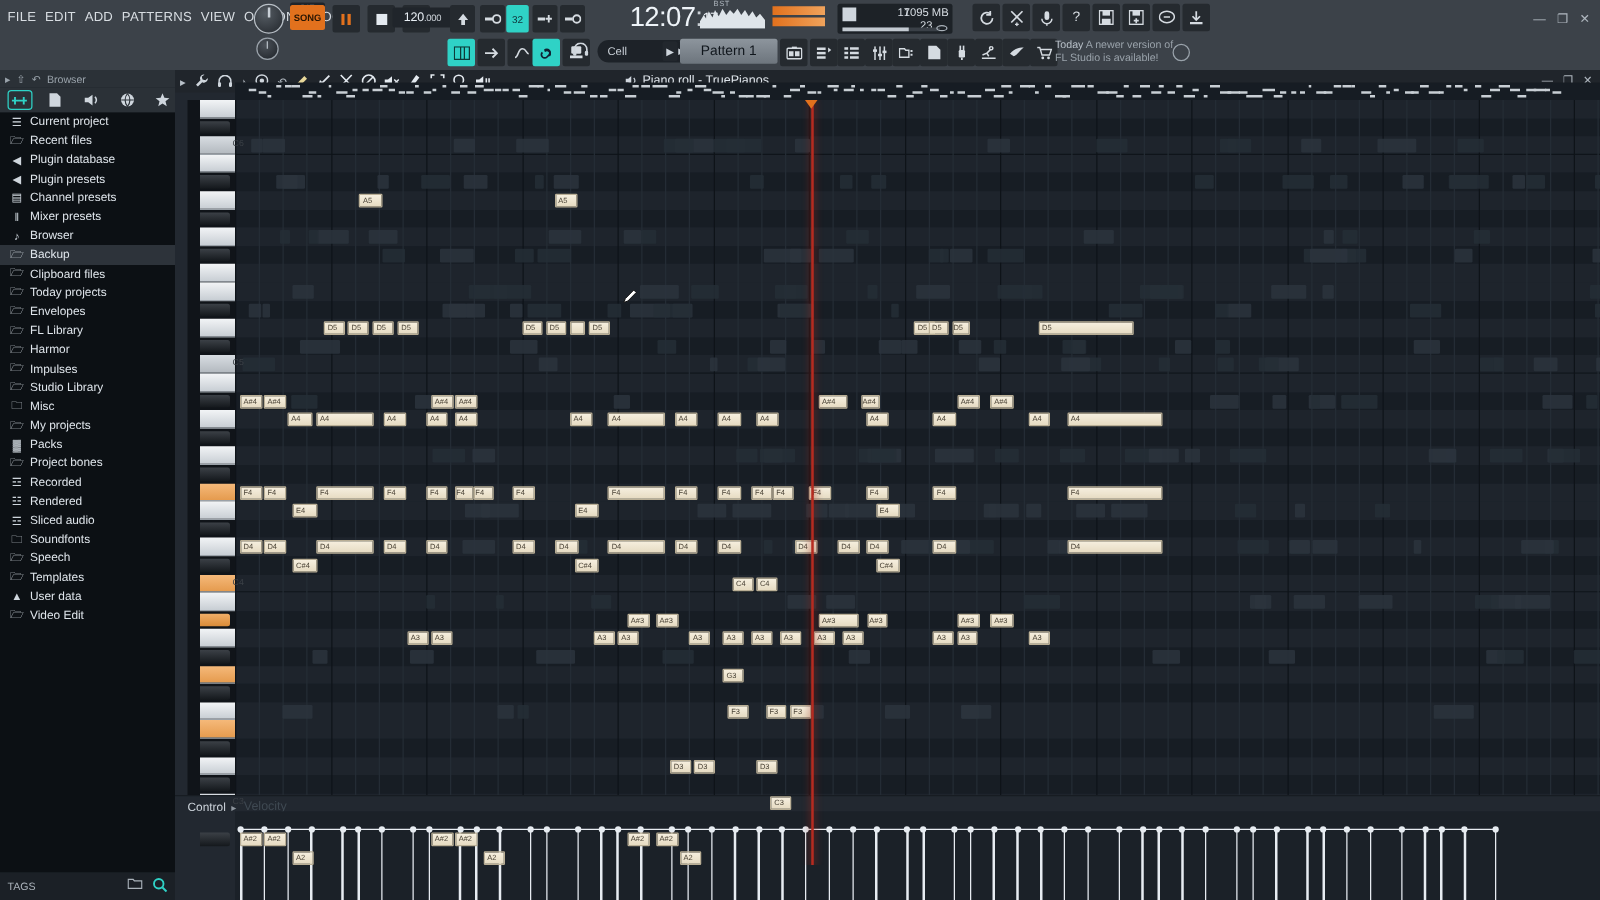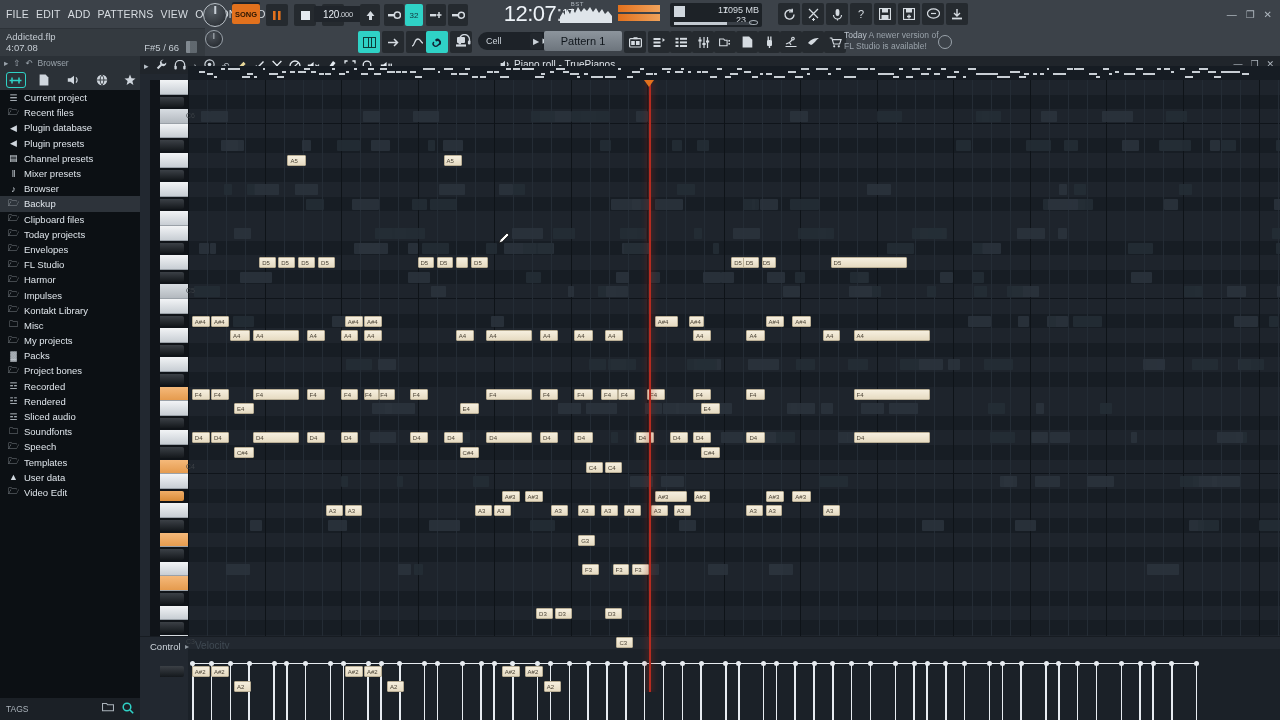--- a/index.html
+++ b/index.html
@@ -175,26 +175,20 @@
       <span class="mi">FILE</span>
       <span class="mi">EDIT</span>
       <span class="mi">ADD</span>
       <span class="mi">PATTERNS</span>
       <span class="mi">VIEW</span>
       <span class="mi">OPTIONS</span>
       <span class="mi">TOOLS</span>
       <span class="mi">HELP</span>
     </div>
 
-    <div class="projinfo">
-      <div class="projname">Addicted.flp</div>
-      <div class="projtime">4:07.08</div>
-      <div class="projkey">F#5 / 66</div>
-      <div class="projkeyicon"></div>
-    </div>
 
     <div class="bigknob"></div>
     <div class="smallknob"></div>
 
     <div class="patbtn">PAT</div>
     <div class="songbtn">SONG</div>
 
     <div class="tbtn" style="left:266px;top:4px;width:22px;">
       <svg width="8" height="9" viewBox="0 0 8 9">
           <rect x="0" y="0" width="2.6" height="9" fill="#e2711d"></rect>
@@ -530,33 +524,33 @@
         <div class="bitem">
           <span class="bico">🗁</span>
           <span>Today projects</span>
         </div>
         <div class="bitem">
           <span class="bico">🗁</span>
           <span>Envelopes</span>
         </div>
         <div class="bitem">
           <span class="bico">🗁</span>
-          <span>FL Studio</span>
+          <span>FL Library</span>
         </div>
         <div class="bitem">
           <span class="bico">🗁</span>
           <span>Harmor</span>
         </div>
         <div class="bitem">
           <span class="bico">🗁</span>
           <span>Impulses</span>
         </div>
         <div class="bitem">
           <span class="bico">🗁</span>
-          <span>Kontakt Library</span>
+          <span>Studio Library</span>
         </div>
         <div class="bitem">
           <span class="bico">🗀</span>
           <span>Misc</span>
         </div>
         <div class="bitem">
           <span class="bico">🗁</span>
           <span>My projects</span>
         </div>
         <div class="bitem">

